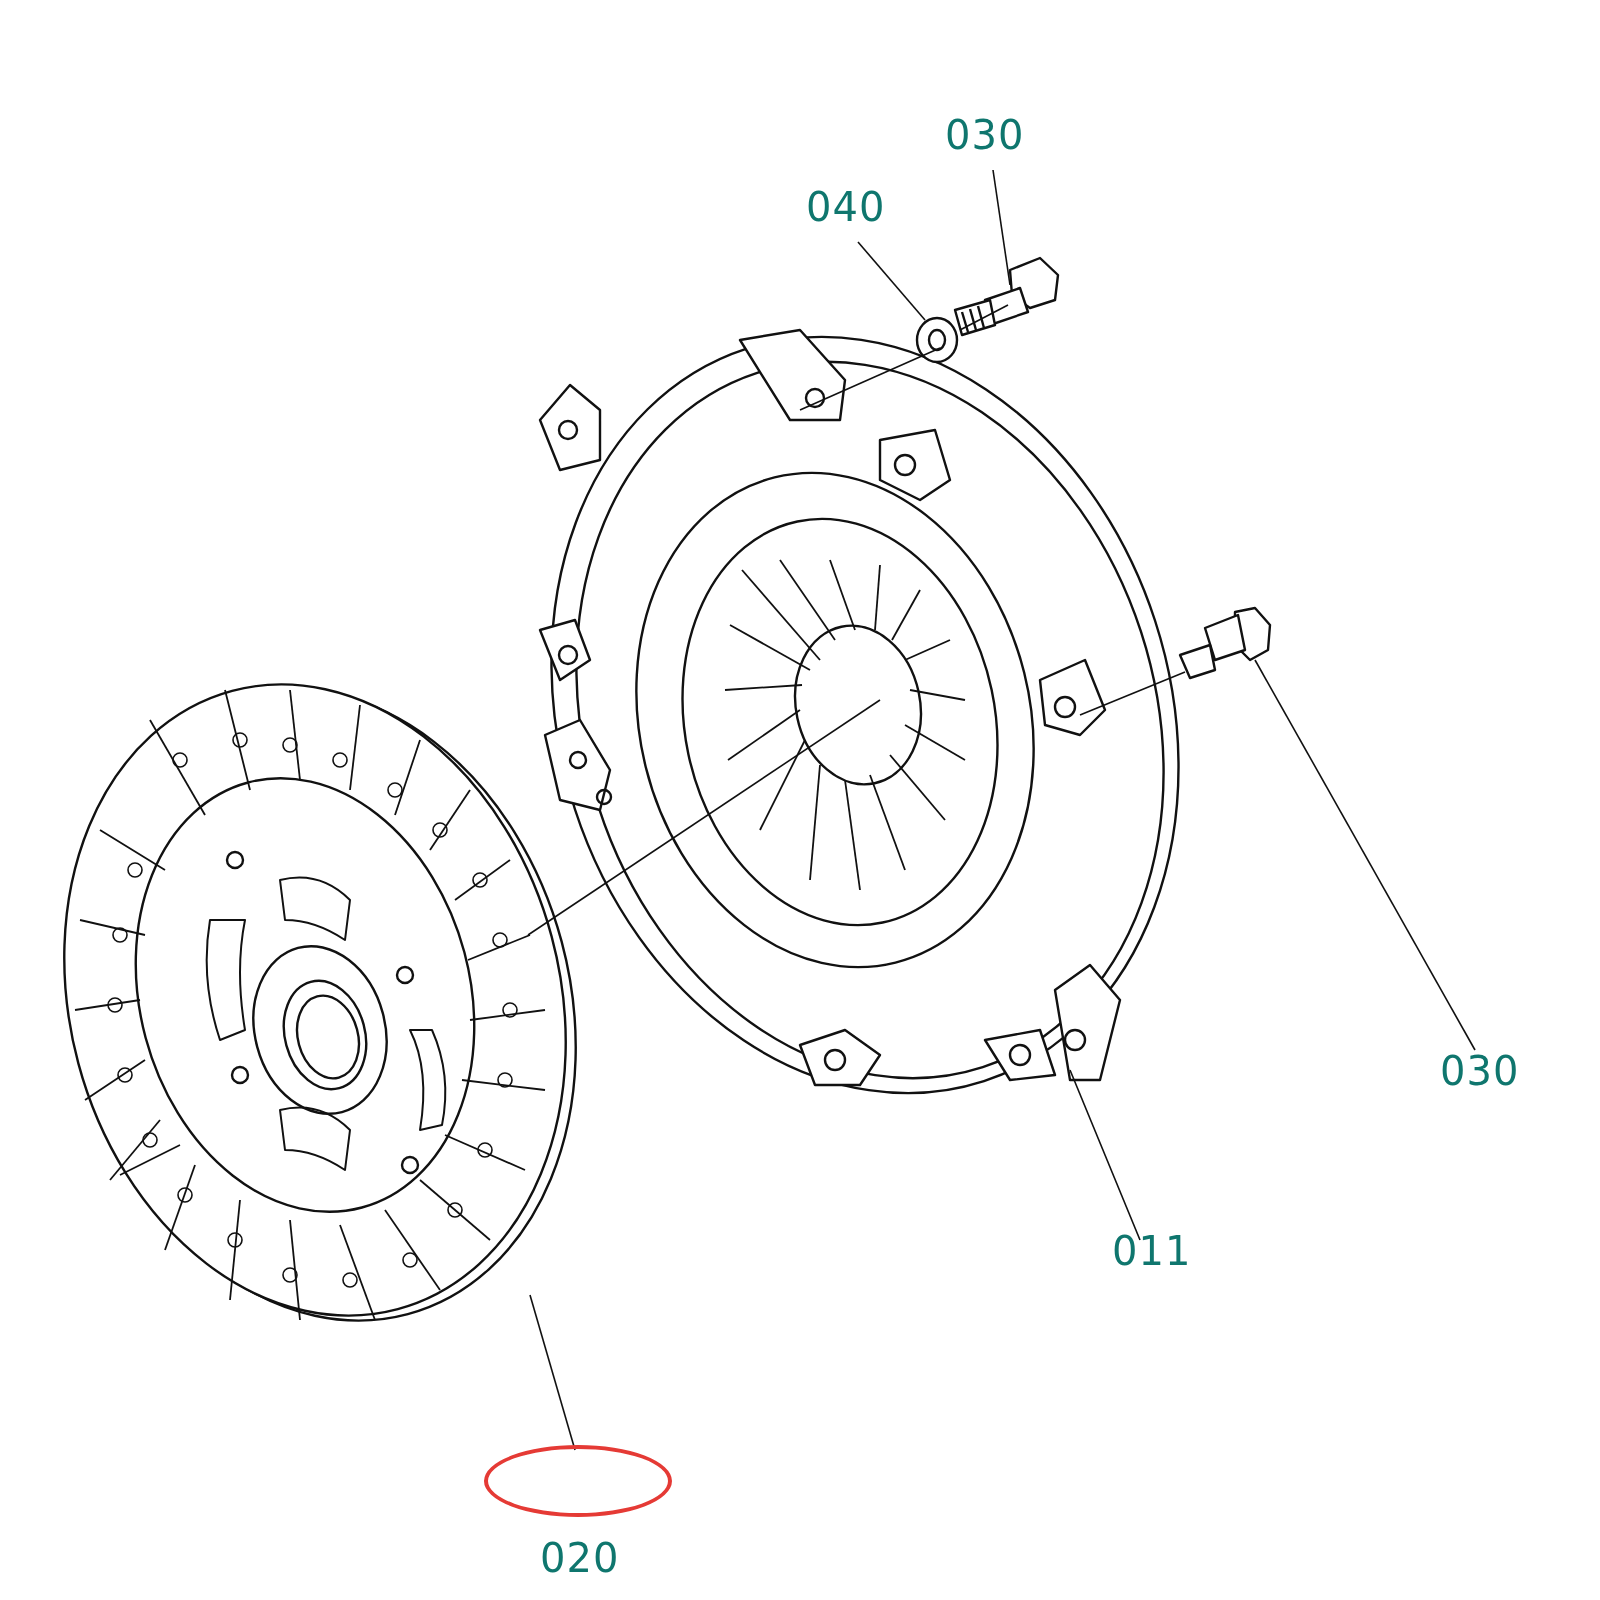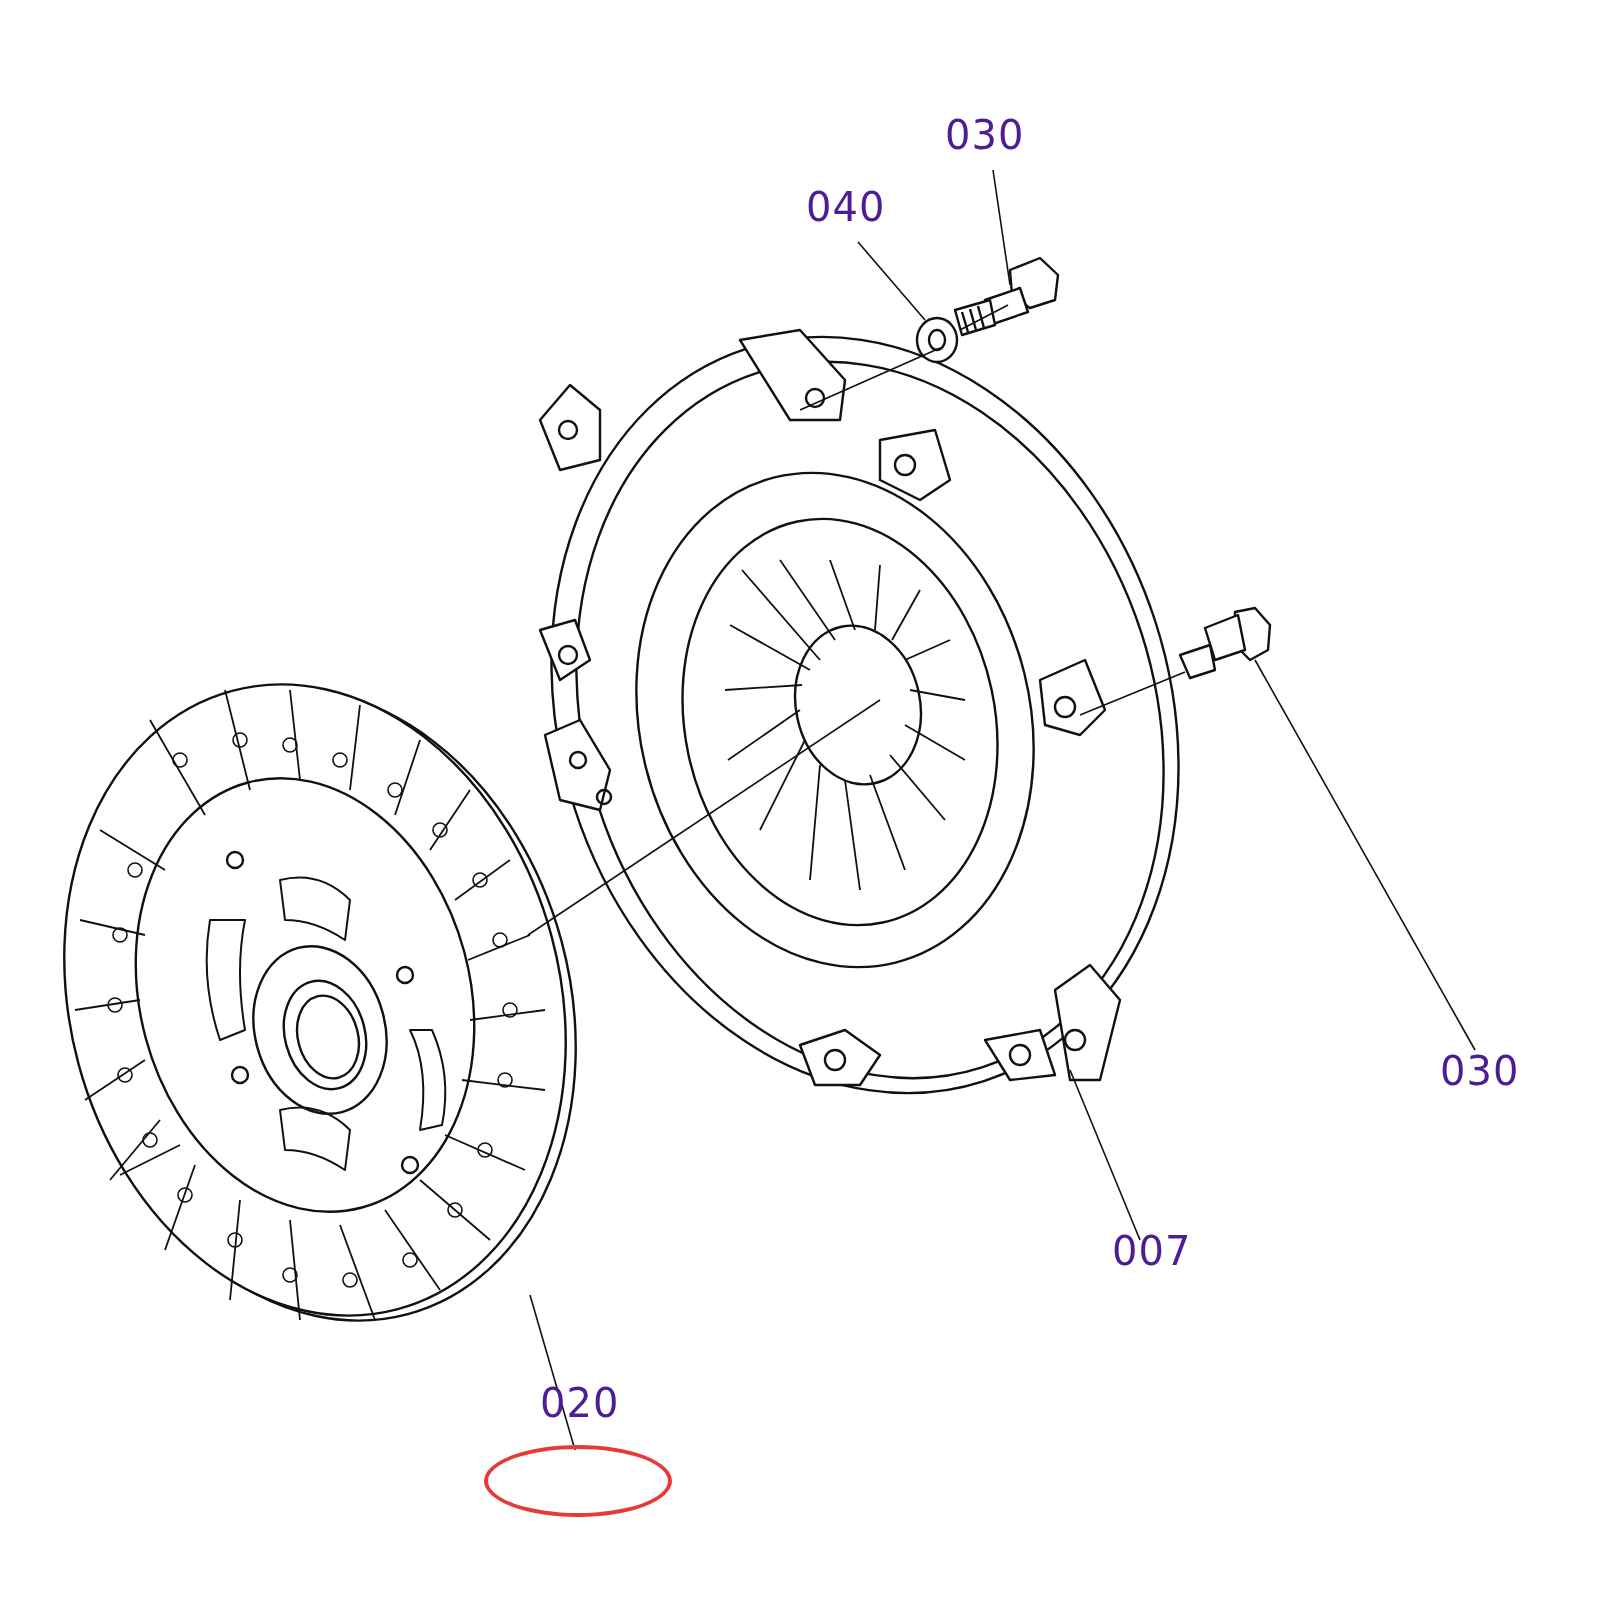--- a/index.html
+++ b/index.html
@@ -1,18 +1,18 @@
 <!DOCTYPE html>
 <html><head>
 <meta charset="utf-8">
 <style>
   html, body { margin:0; padding:0; background:#ffffff; }
   body { width:1600px; height:1600px; position:relative; overflow:hidden; font-family:"DejaVu Sans", sans-serif; }
   #stage { position:absolute; left:0; top:0; width:1600px; height:1600px; }
-  .callout { position:absolute; font-family:"DejaVu Sans", sans-serif; font-size:40px; color:#4c1d95; letter-spacing:1px; }
+  .callout { position:absolute; font-family:"DejaVu Sans", sans-serif; font-size:40px; color:#0f766e; letter-spacing:1px; }
   .callout.highlight { }
   .ring { position:absolute; border:4px solid #e53a35; border-radius:50%; }
   .wm { position:absolute; left:585px; top:750px; font-family:"DejaVu Sans", sans-serif; font-weight:bold; font-style:italic; font-size:66px; color:rgba(102,150,205,0.78); letter-spacing:-1px; white-space:nowrap; }
   .wm .y { color:rgba(240,170,90,0.85); }
   .wm .reg { font-size:14px; vertical-align:top; position:relative; top:12px; }
 </style>
 </head>
 <body>
 
 <div id="stage">
@@ -169,16 +169,16 @@
       <line x1="530" y1="1295" x2="575" y2="1450"></line>
       <line x1="528" y1="935" x2="880" y2="700"></line>
       <line x1="120" y1="1175" x2="180" y2="1145"></line>
     </g>
   </svg>
 
 
   <div class="callout" style="left:945px;top:112px">030</div>
   <div class="callout" style="left:806px;top:184px">040</div>
   <div class="callout" style="left:1440px;top:1048px">030</div>
-  <div class="callout" style="left:1112px;top:1228px">007</div>
+  <div class="callout" style="left:1112px;top:1228px">011</div>
   <div class="ring" style="left:484px;top:1445px;width:180px;height:64px"></div>
-  <div class="callout highlight" style="left:540px;top:1380px">020</div>
+  <div class="callout highlight" style="left:540px;top:1535px">020</div>
 </div>
 
 </body></html>

